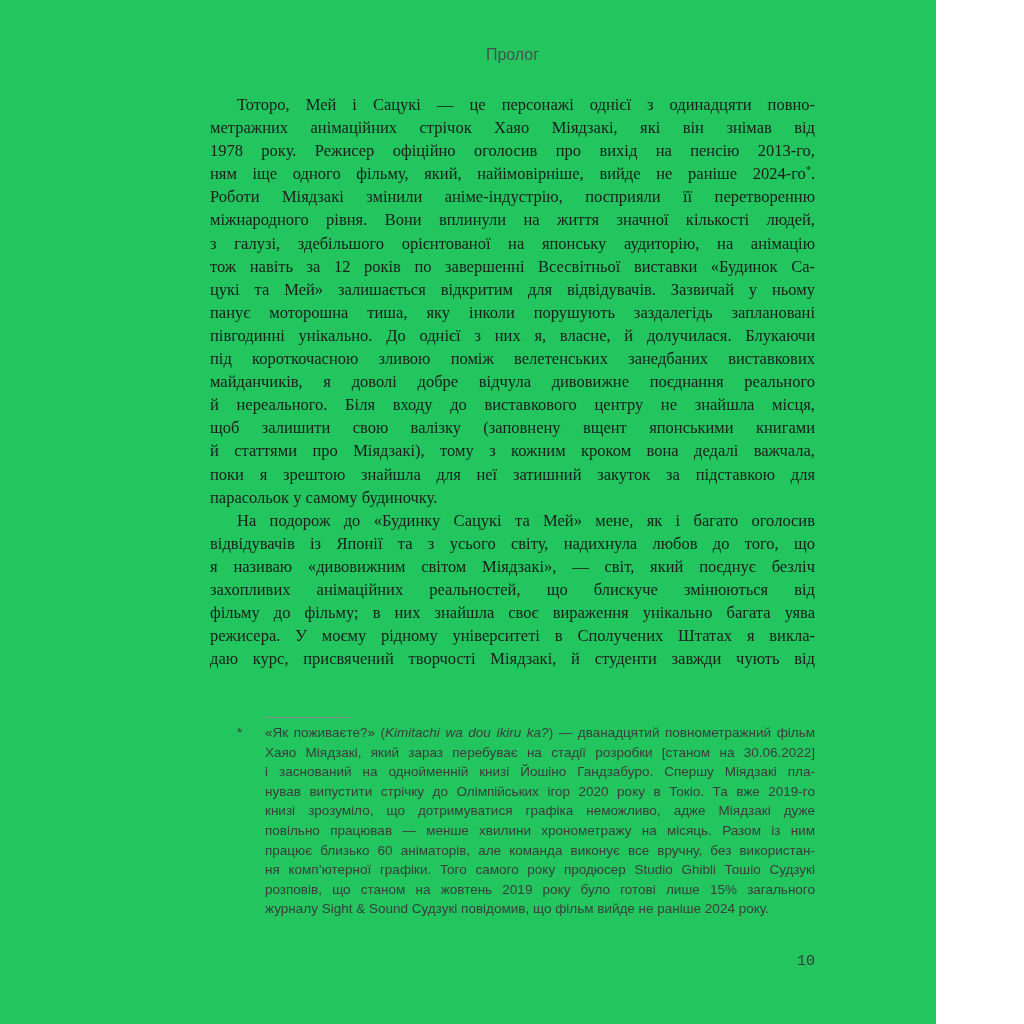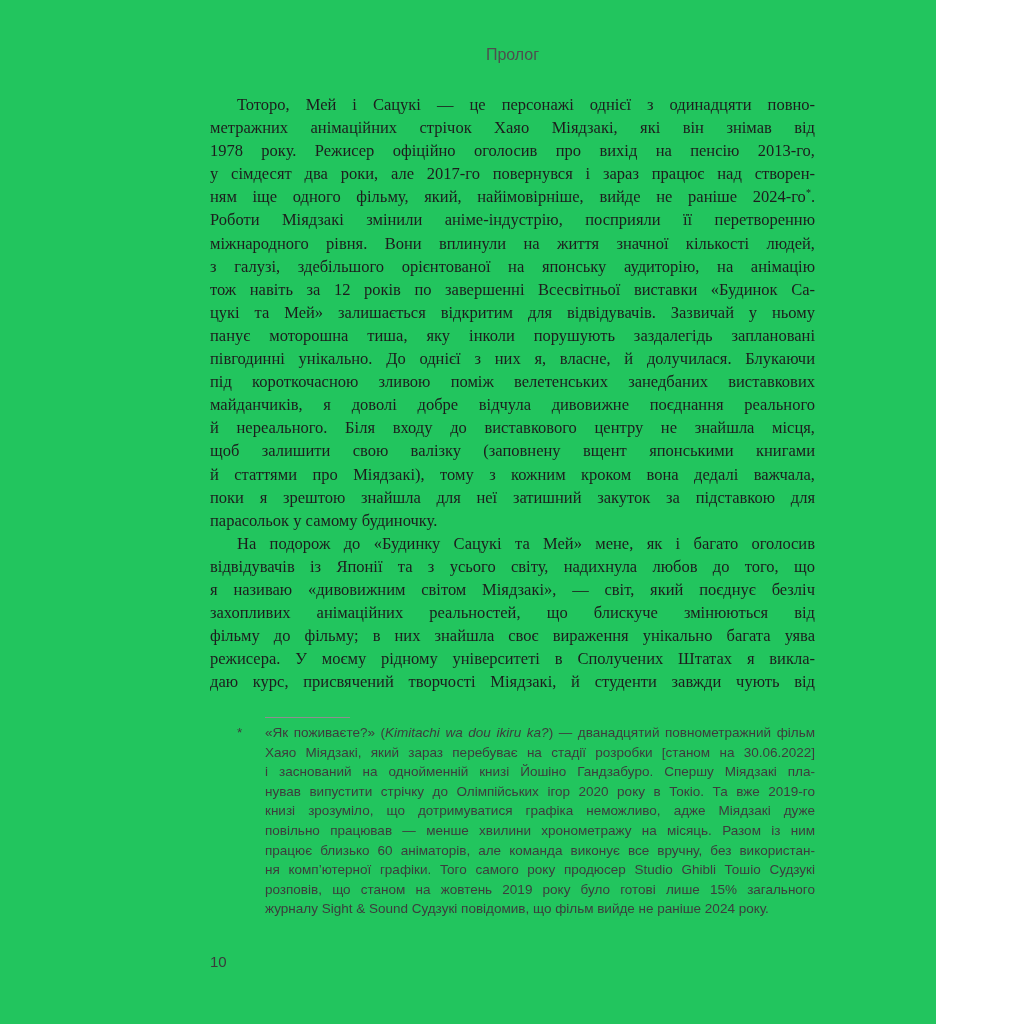--- a/index.html
+++ b/index.html
@@ -80,38 +80,37 @@
     white-space: nowrap;
     height: 19.6px;
   }
   .fl.last { text-align-last: left; }
   .fl .it { font-style: italic; }
   .page-number {
     position: absolute;
     top: 953px;
     left: 210px;
     width: 605px;
-    text-align: left;
-    font-family: Liberation Sans, sans-serif;
+    text-align: right;
+    font-family: Liberation Mono, monospace;
     font-size: 15px;
     color: #3a3a3a;
   }
 </style>
 </head>
 <body>
 
 <div class="page">
 
   <div class="chapter-title">Пролог</div>
 
   <div class="body-text">
     <div class="bl indent">Тоторо, Мей і Сацукі — це персонажі однієї з одинадцяти повно-</div>
     <div class="bl">метражних анімаційних стрічок Хаяо Міядзакі, які він знімав від</div>
     <div class="bl">1978 року. Режисер офіційно оголосив про вихід на пенсію 2013-го,</div>
-    <div class="bl">у сімдесят два роки, але 2017-го повернувся і зараз працює над створен-</div>
     <div class="bl"><span>ням іще одного фільму, який, найімовірніше, вийде не раніше 2024-го</span><span class="sup">*</span><span>.</span></div>
     <div class="bl">Роботи Міядзакі змінили аніме-індустрію, посприяли її перетворенню</div>
     <div class="bl">міжнародного рівня. Вони вплинули на життя значної кількості людей,</div>
     <div class="bl">з галузі, здебільшого орієнтованої на японську аудиторію, на анімацію</div>
     <div class="bl">тож навіть за 12 років по завершенні Всесвітньої виставки «Будинок Са-</div>
     <div class="bl">цукі та Мей» залишається відкритим для відвідувачів. Зазвичай у ньому</div>
     <div class="bl">панує моторошна тиша, яку інколи порушують заздалегідь заплановані</div>
     <div class="bl">півгодинні унікально. До однієї з них я, власне, й долучилася. Блукаючи</div>
     <div class="bl">під короткочасною зливою поміж велетенських занедбаних виставкових</div>
     <div class="bl">майданчиків, я доволі добре відчула дивовижне поєднання реального</div>

